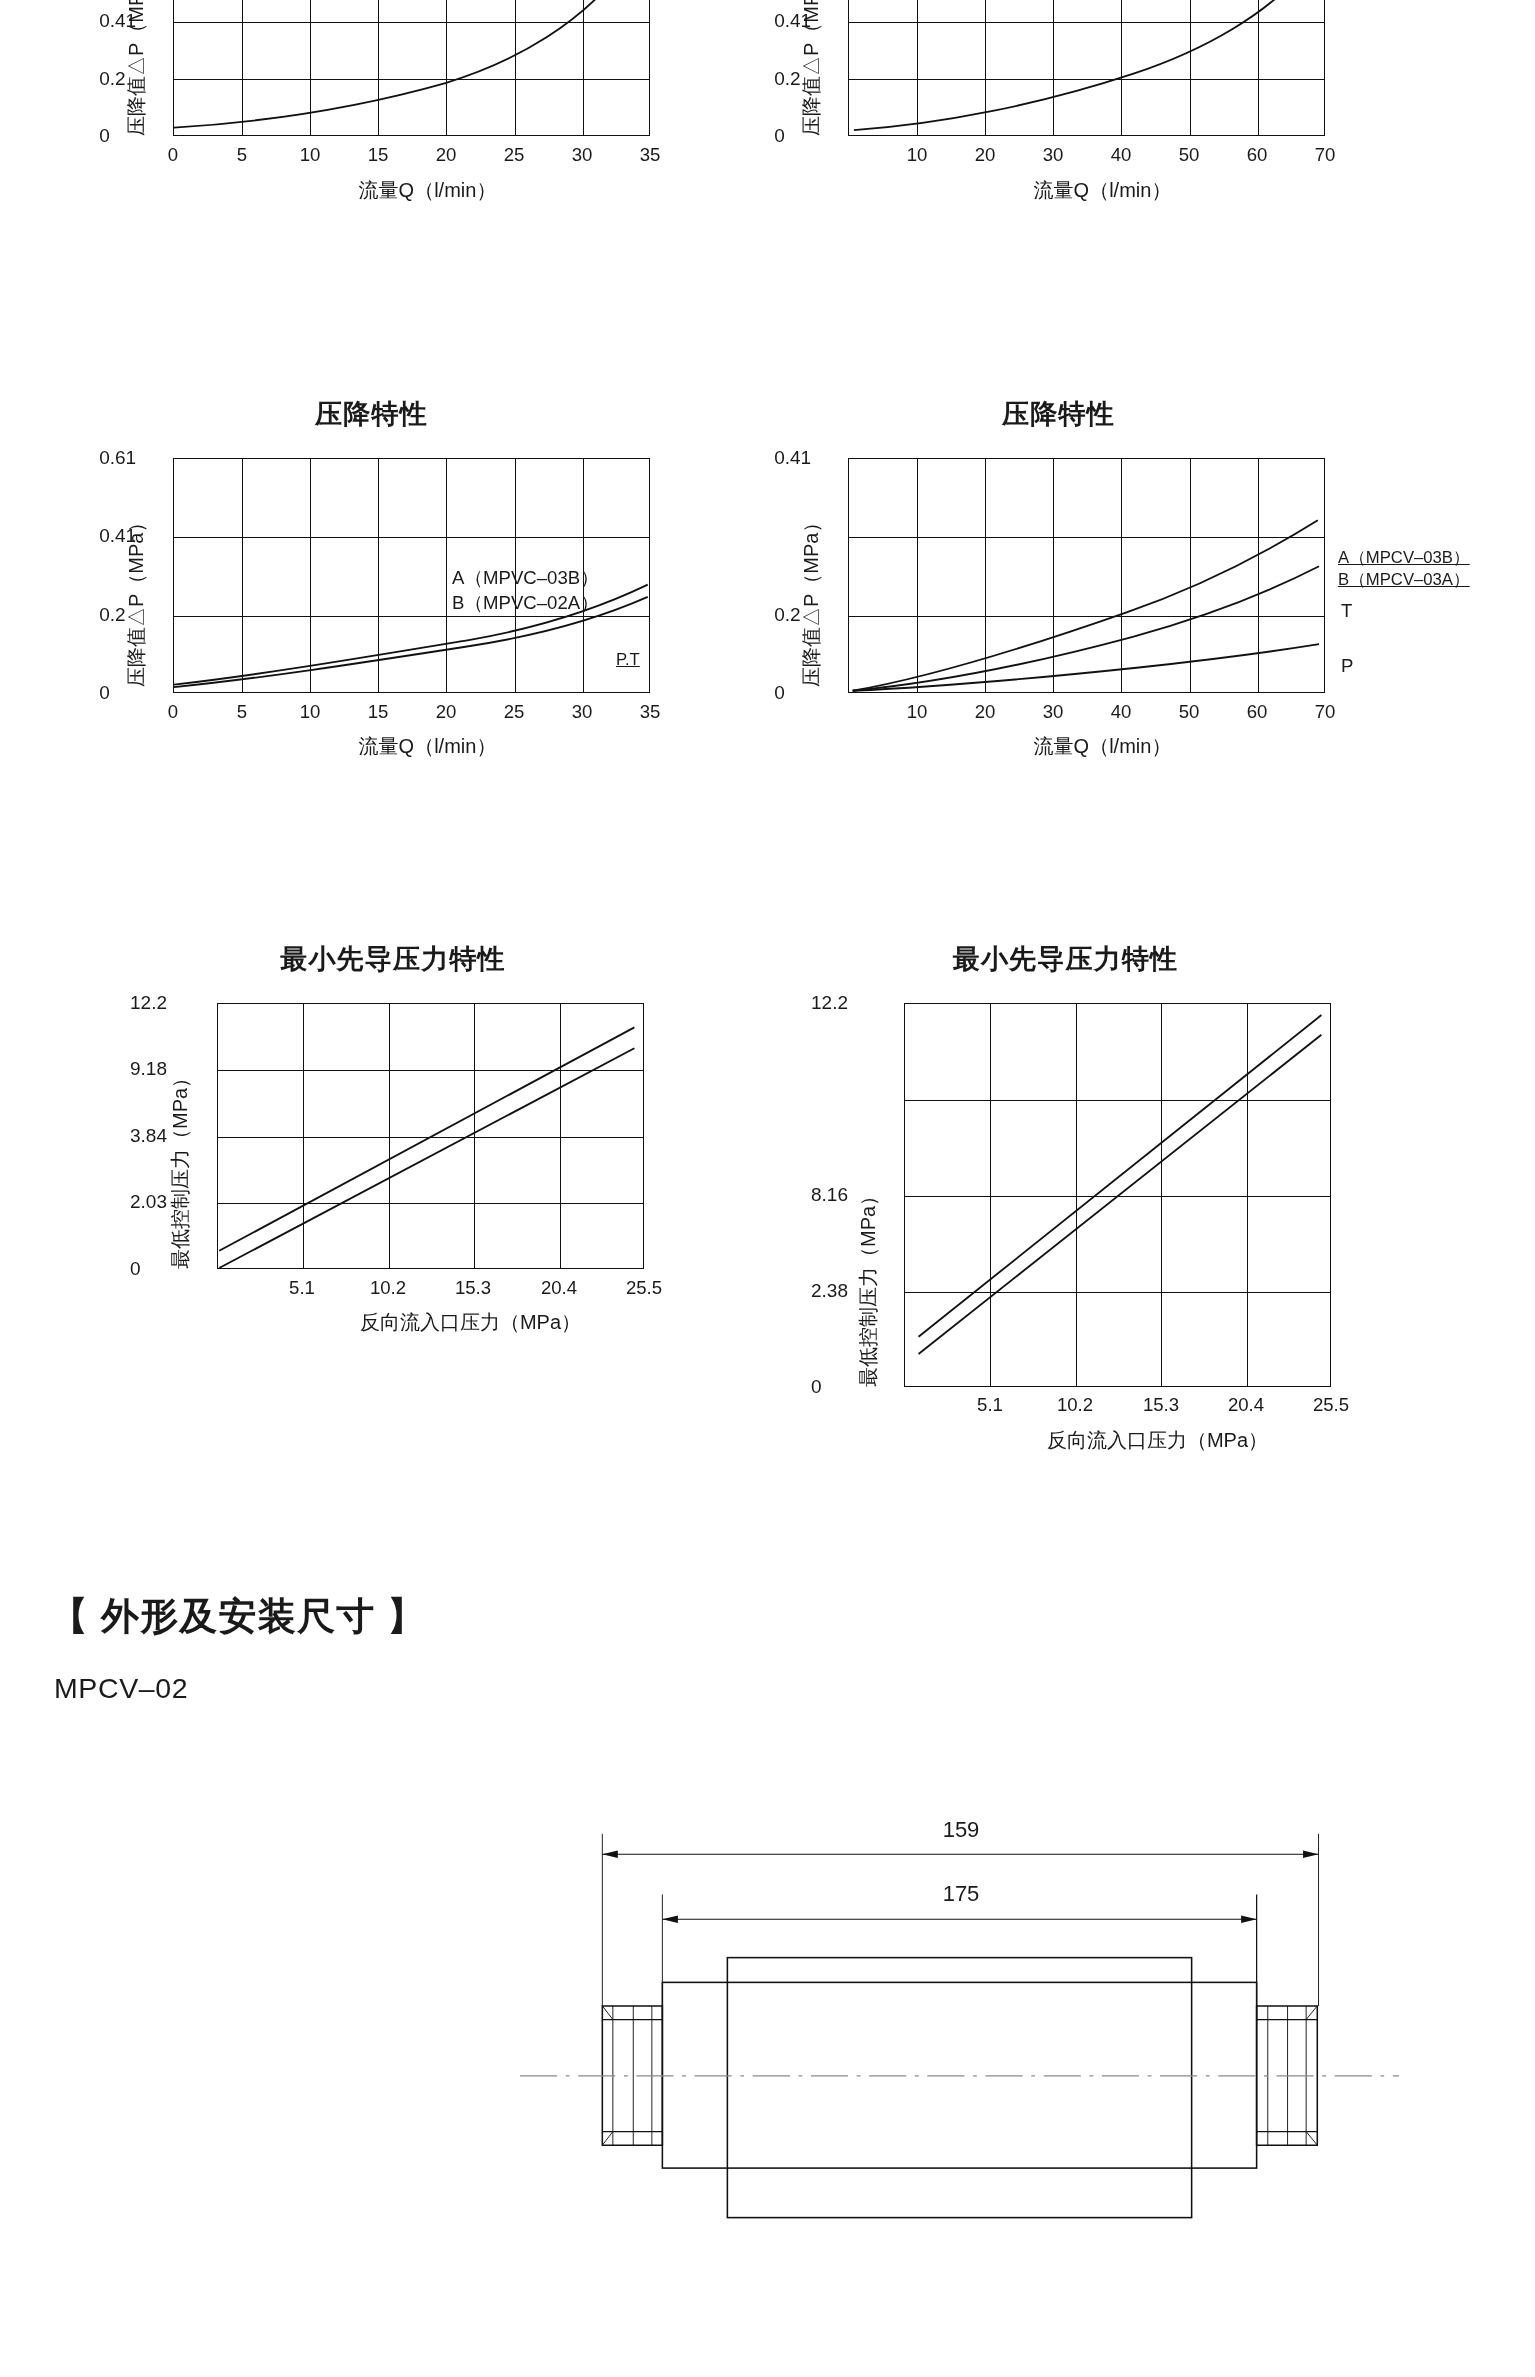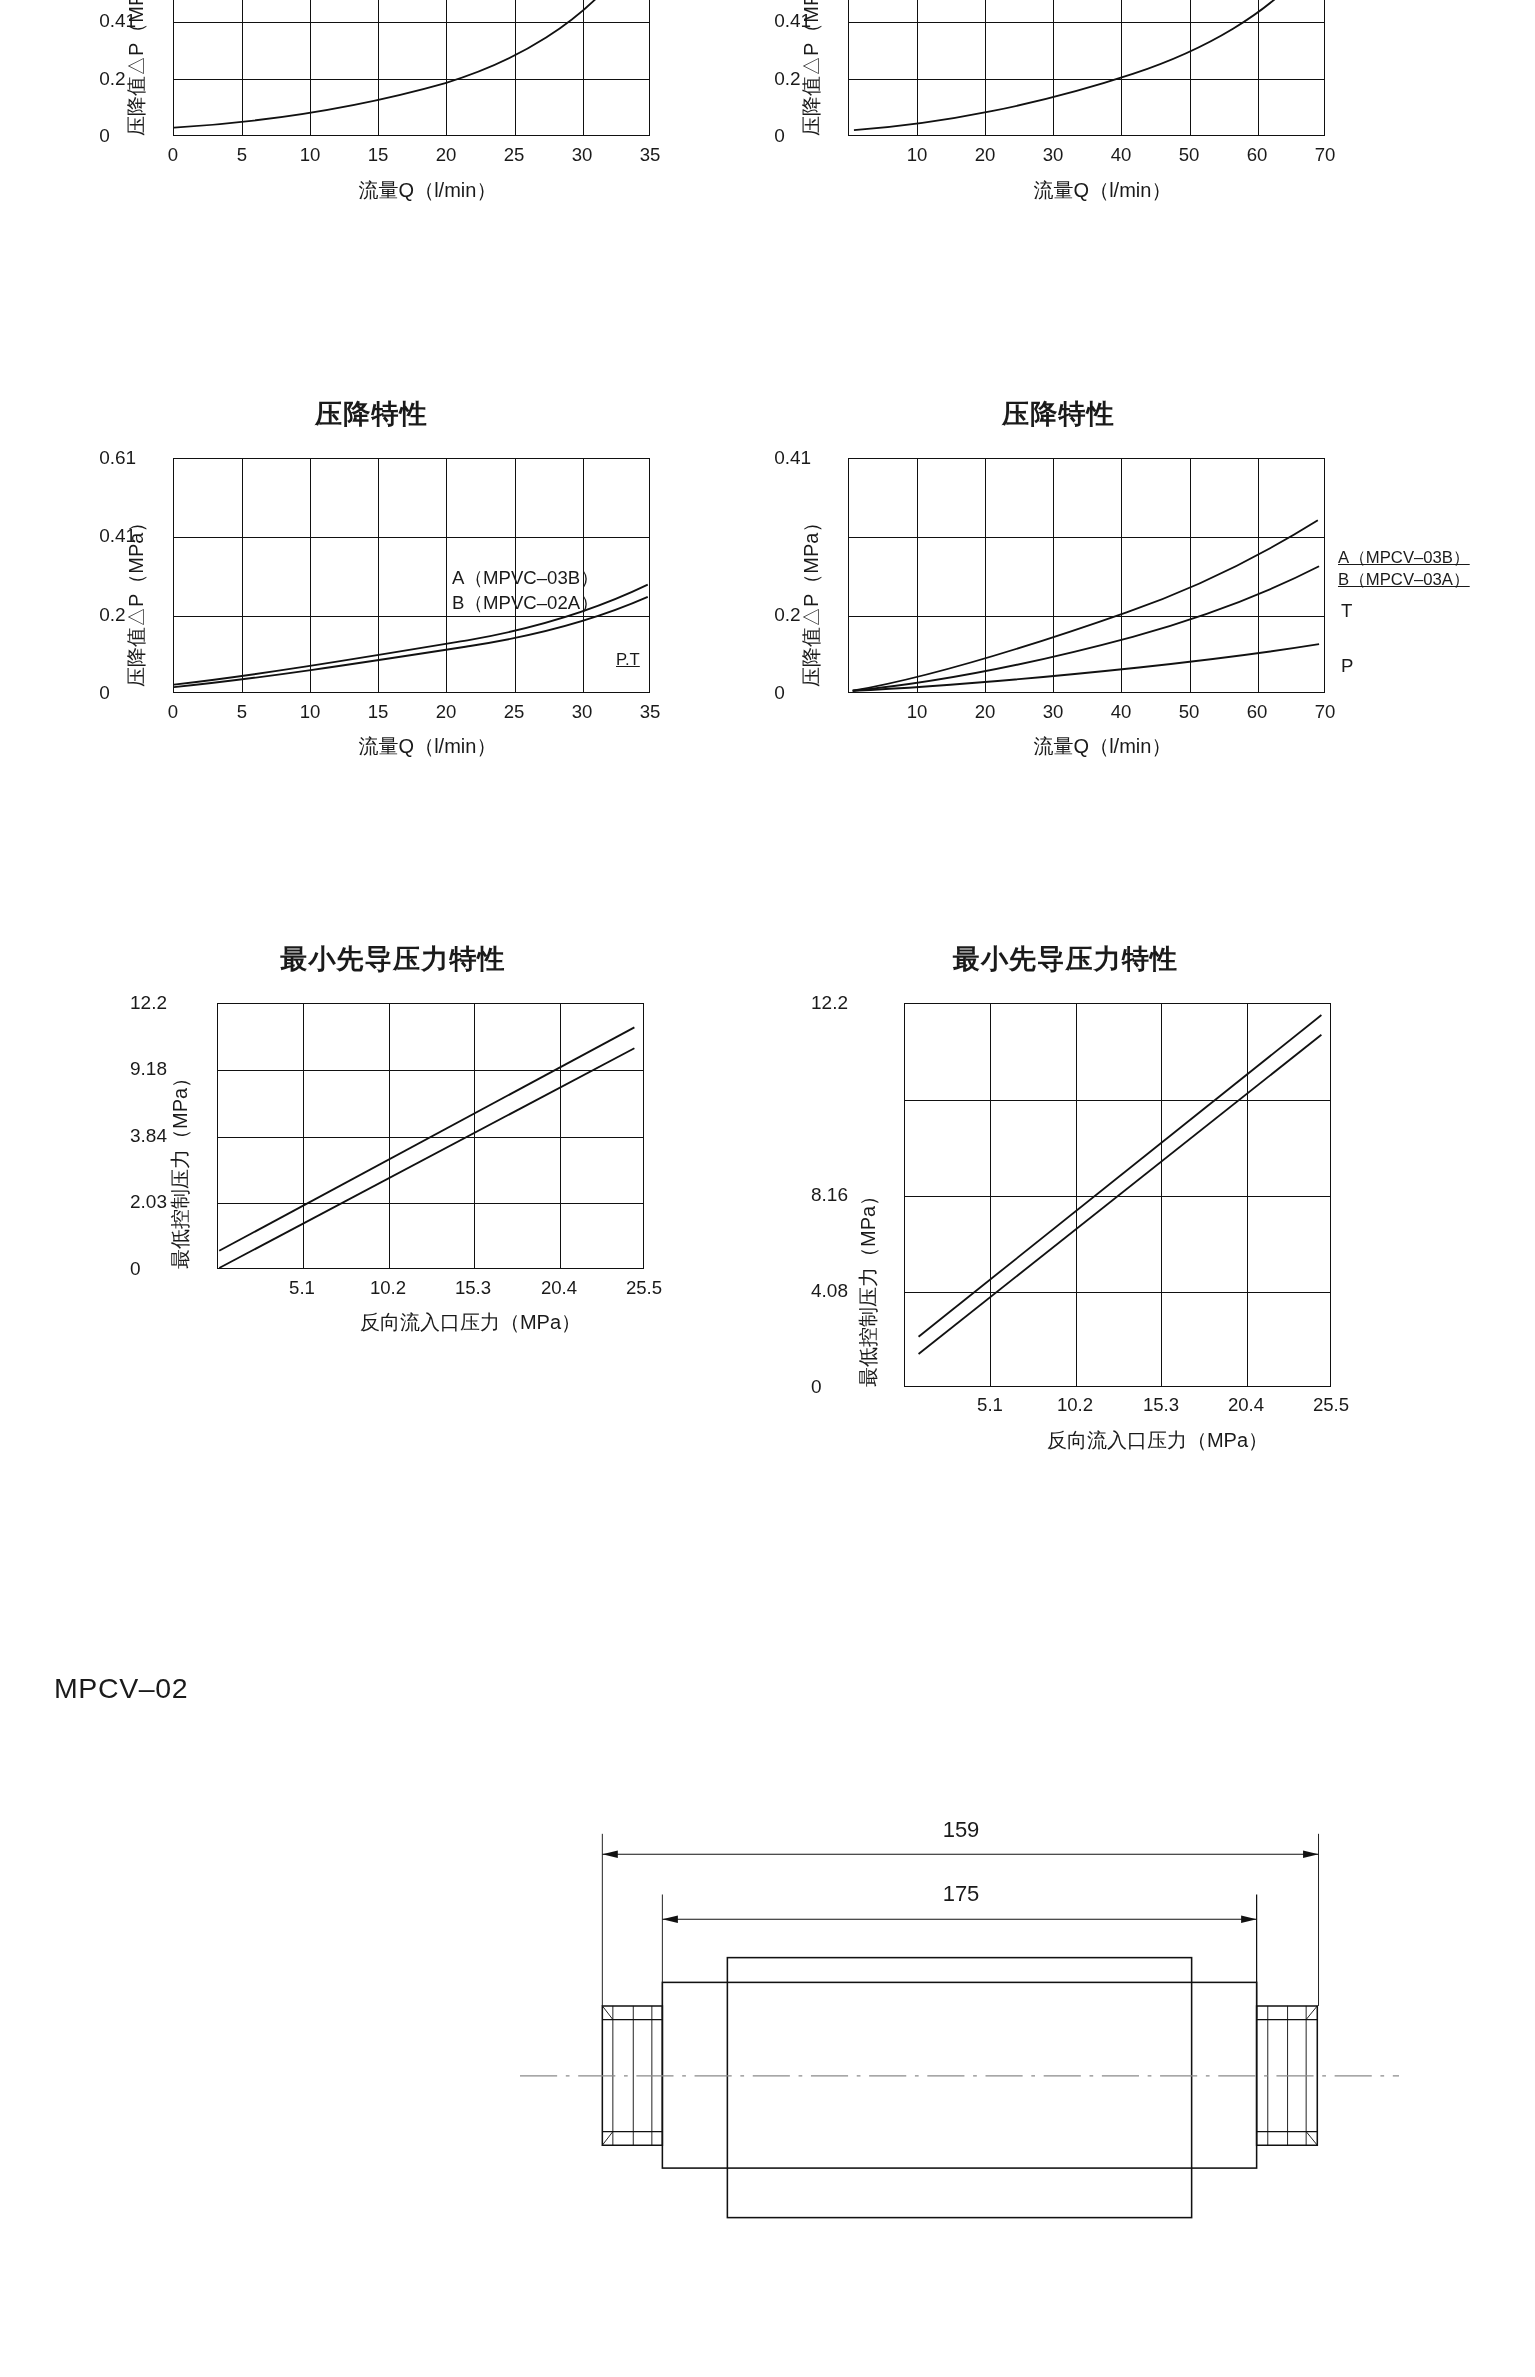--- a/index.html
+++ b/index.html
@@ -259,34 +259,35 @@
       <div class="gridh" style="top:96px;"></div>
       <div class="gridh" style="top:192px;"></div>
       <div class="gridh" style="top:288px;"></div>
       <svg class="curvebox" viewBox="0 0 690 620" preserveAspectRatio="none">
         <path d="M22,540 L676,18" fill="none" stroke="#111" stroke-width="3"></path>
         <path d="M22,568 L676,50" fill="none" stroke="#111" stroke-width="3"></path>
       </svg>
     </div>
 
     <div class="ylab" style="left:43px;top:446px;width:87px;">0</div>
-    <div class="ylab" style="left:43px;top:350px;width:87px;">4.08</div>
+    <div class="ylab" style="left:43px;top:350px;width:87px;">2.38</div>
     <div class="ylab" style="left:43px;top:254px;width:87px;">8.16</div>
     <div class="ylab" style="left:43px;top:62px;width:87px;">12.2</div>
 
     <div class="xlab" style="left:222px;top:453px;">5.1</div>
     <div class="xlab" style="left:307px;top:453px;">10.2</div>
     <div class="xlab" style="left:393px;top:453px;">15.3</div>
     <div class="xlab" style="left:478px;top:453px;">20.4</div>
     <div class="xlab" style="left:563px;top:453px;">25.5</div>
 
     <div class="axis-title-x" style="left:80px;top:486px;width:619px;">反向流入口压力（MPa）</div>
     <div class="axis-title-y" style="left:87px;top:446px;">最低控制压力（MPa）</div>
   </div>
 
+  <div class="sec-heading" style="left:50px;top:1591px;">【 外形及安装尺寸 】</div>
   <div class="sec-sub" style="left:54px;top:1672px;">MPCV–02</div>
 
   <div class="draw" style="left:520px;top:1820px;width:879px;height:508px;">
     <svg width="879" height="508" viewBox="0 0 1420 820">
 
       <line x1="133" y1="22" x2="133" y2="300" stroke="#111" stroke-width="1.5"></line>
       <line x1="1290" y1="22" x2="1290" y2="300" stroke="#111" stroke-width="1.5"></line>
       <line x1="133" y1="55" x2="1290" y2="55" stroke="#111" stroke-width="2"></line>
       <polygon points="133,55 158,49 158,61" fill="#111"></polygon>
       <polygon points="1290,55 1265,49 1265,61" fill="#111"></polygon>

